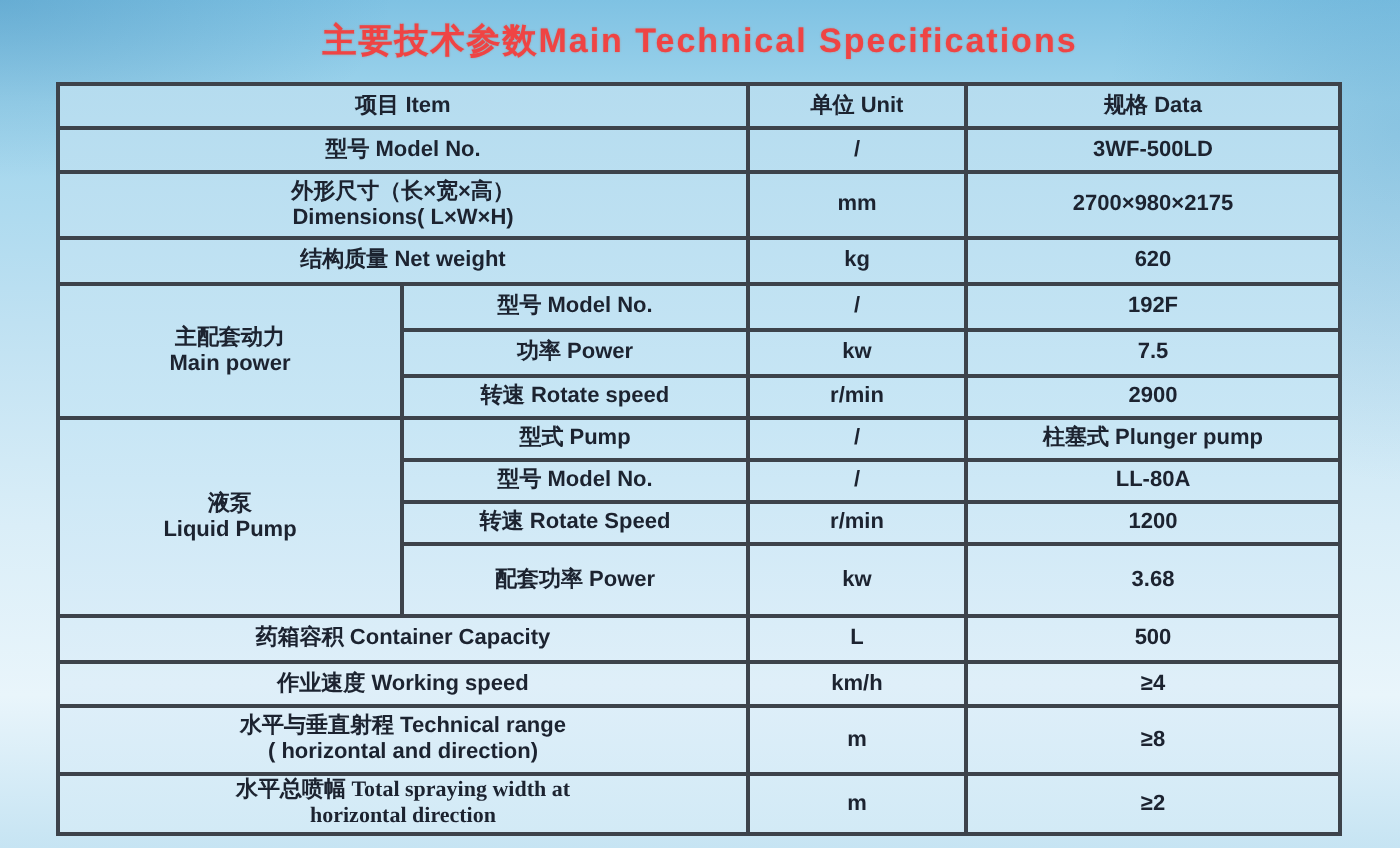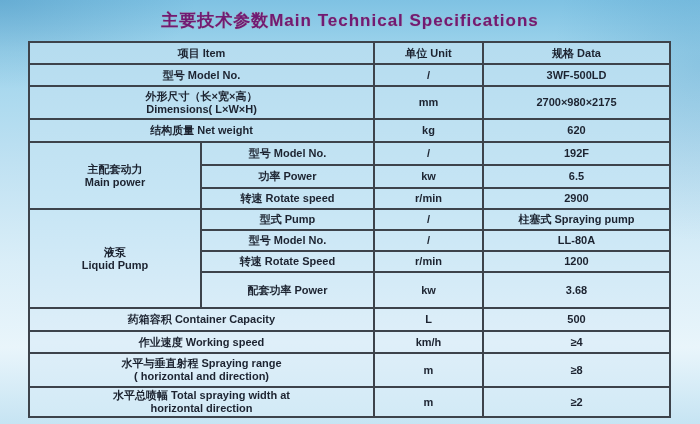--- a/index.html
+++ b/index.html
@@ -12,21 +12,21 @@
       radial-gradient(ellipse 30% 60% at 100% 15%, rgba(55,135,185,0.22), rgba(55,135,185,0) 70%),
       linear-gradient(180deg, #7fc2e3 0%, #9ed4ec 12%, #bfe1f2 38%, #daeef8 62%, #e9f5fb 82%, #c6e4f3 100%);
   }
   .title {
     position: absolute;
     top: 9px; left: 0; width: 100%;
     text-align: center;
     font-size: 17px;
     font-weight: bold;
     letter-spacing: 1px;
-    color: #701a75;
+    color: #ef4444;
     text-shadow: 0 0 1px rgba(232,56,13,0.4);
   }
   table.specs {
     position: absolute;
     left: 28px; top: 41px;
     width: 641px; height: 376px;
     border-collapse: collapse;
     table-layout: fixed;
     background: linear-gradient(180deg, #b5dcEF 0%, #c8e6f5 45%, #dfeff9 80%, #d2eaf6 100%);
   }
@@ -41,21 +41,21 @@
     padding: 1px 2px;
   }
   .line { display: block; }
   
   .h22 { height: 22px; }
   .h23 { height: 23px; }
   .h21 { height: 21px; }
   .h20 { height: 36px; }
   .h45 { height: 33px; }
   .h34 { height: 34px; }
-  .h30 { height: 30px; }
+  .h30 { height: 30px; font-family: Liberation Serif, serif; }
 </style>
 </head>
 <body>
 
 <div class="title">主要技术参数Main Technical Specifications</div>
 
 <table class="specs">
   <colgroup>
     <col style="width:172px">
       <col style="width:173px">
@@ -96,36 +96,36 @@
       <span class="line">主配套动力</span>
       <span class="line">Main power</span>
     </td>
     <td class="h23">型号 Model No.</td>
     <td>/</td>
     <td>192F</td>
   </tr>
   <tr>
     <td class="h23">功率 Power</td>
     <td>kw</td>
-    <td>6.5</td>
+    <td>7.5</td>
   </tr>
   <tr>
     <td class="h21">转速 Rotate speed</td>
     <td>r/min</td>
     <td>2900</td>
   </tr>
 
   <tr>
     <td rowspan="4">
       <span class="line">液泵</span>
       <span class="line">Liquid Pump</span>
     </td>
     <td class="h21">型式 Pump</td>
     <td>/</td>
-    <td>柱塞式 Spraying pump</td>
+    <td>柱塞式 Plunger pump</td>
   </tr>
   <tr>
     <td class="h21">型号 Model No.</td>
     <td>/</td>
     <td>LL-80A</td>
   </tr>
   <tr>
     <td class="h21">转速 Rotate Speed</td>
     <td>r/min</td>
     <td>1200</td>
@@ -143,21 +143,21 @@
   </tr>
 
   <tr>
     <td colspan="2" class="h22">作业速度 Working speed</td>
     <td>km/h</td>
     <td>≥4</td>
   </tr>
 
   <tr>
     <td colspan="2" class="h34">
-      <span class="line">水平与垂直射程 Spraying range</span>
+      <span class="line">水平与垂直射程 Technical range</span>
       <span class="line">( horizontal and direction)</span>
     </td>
     <td>m</td>
     <td>≥8</td>
   </tr>
 
   <tr>
     <td colspan="2" class="h30">
       <span class="line">水平总喷幅 Total spraying width at</span>
       <span class="line">horizontal direction</span>

